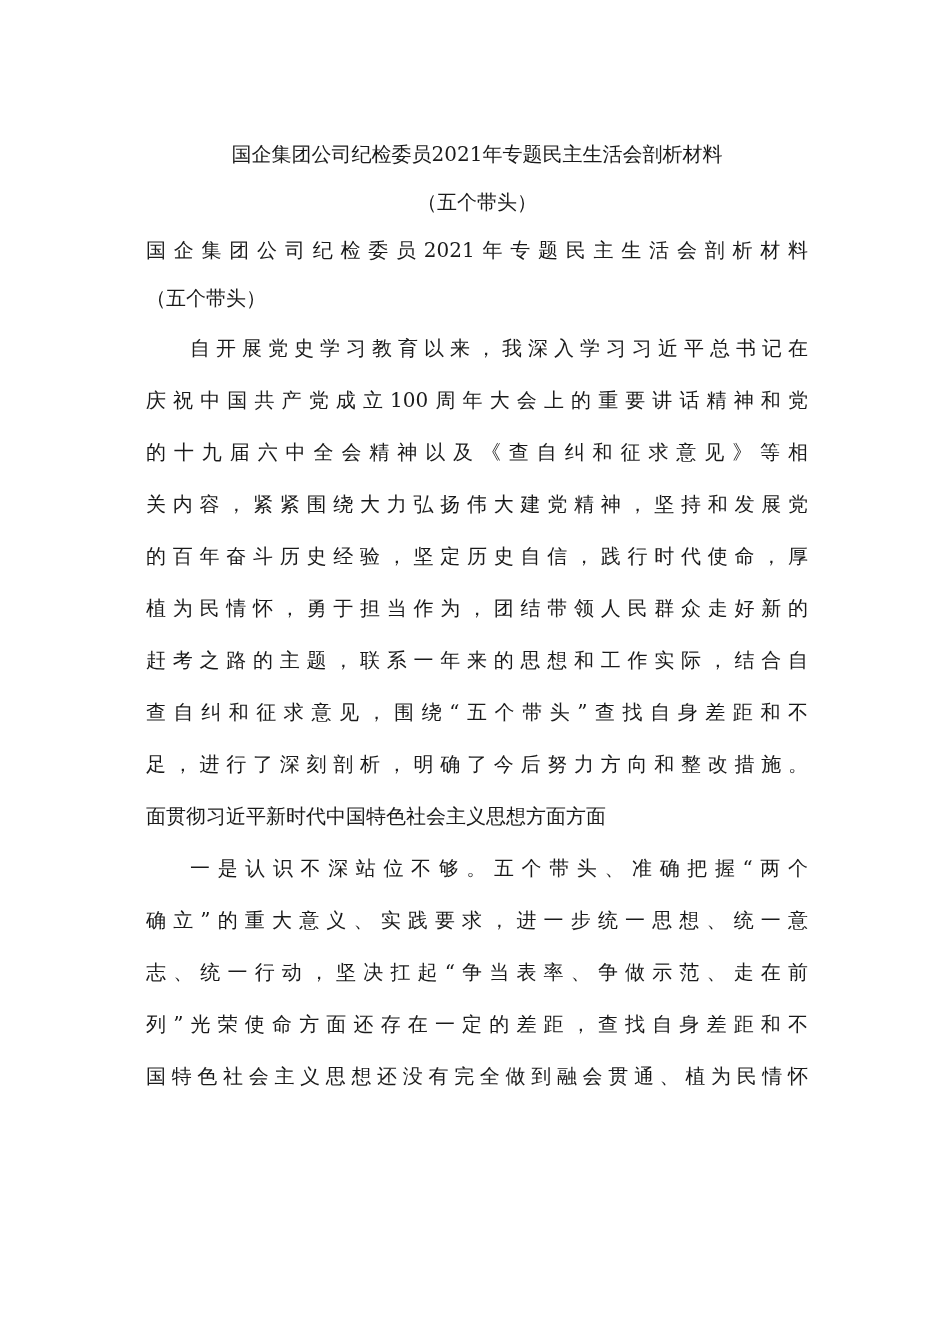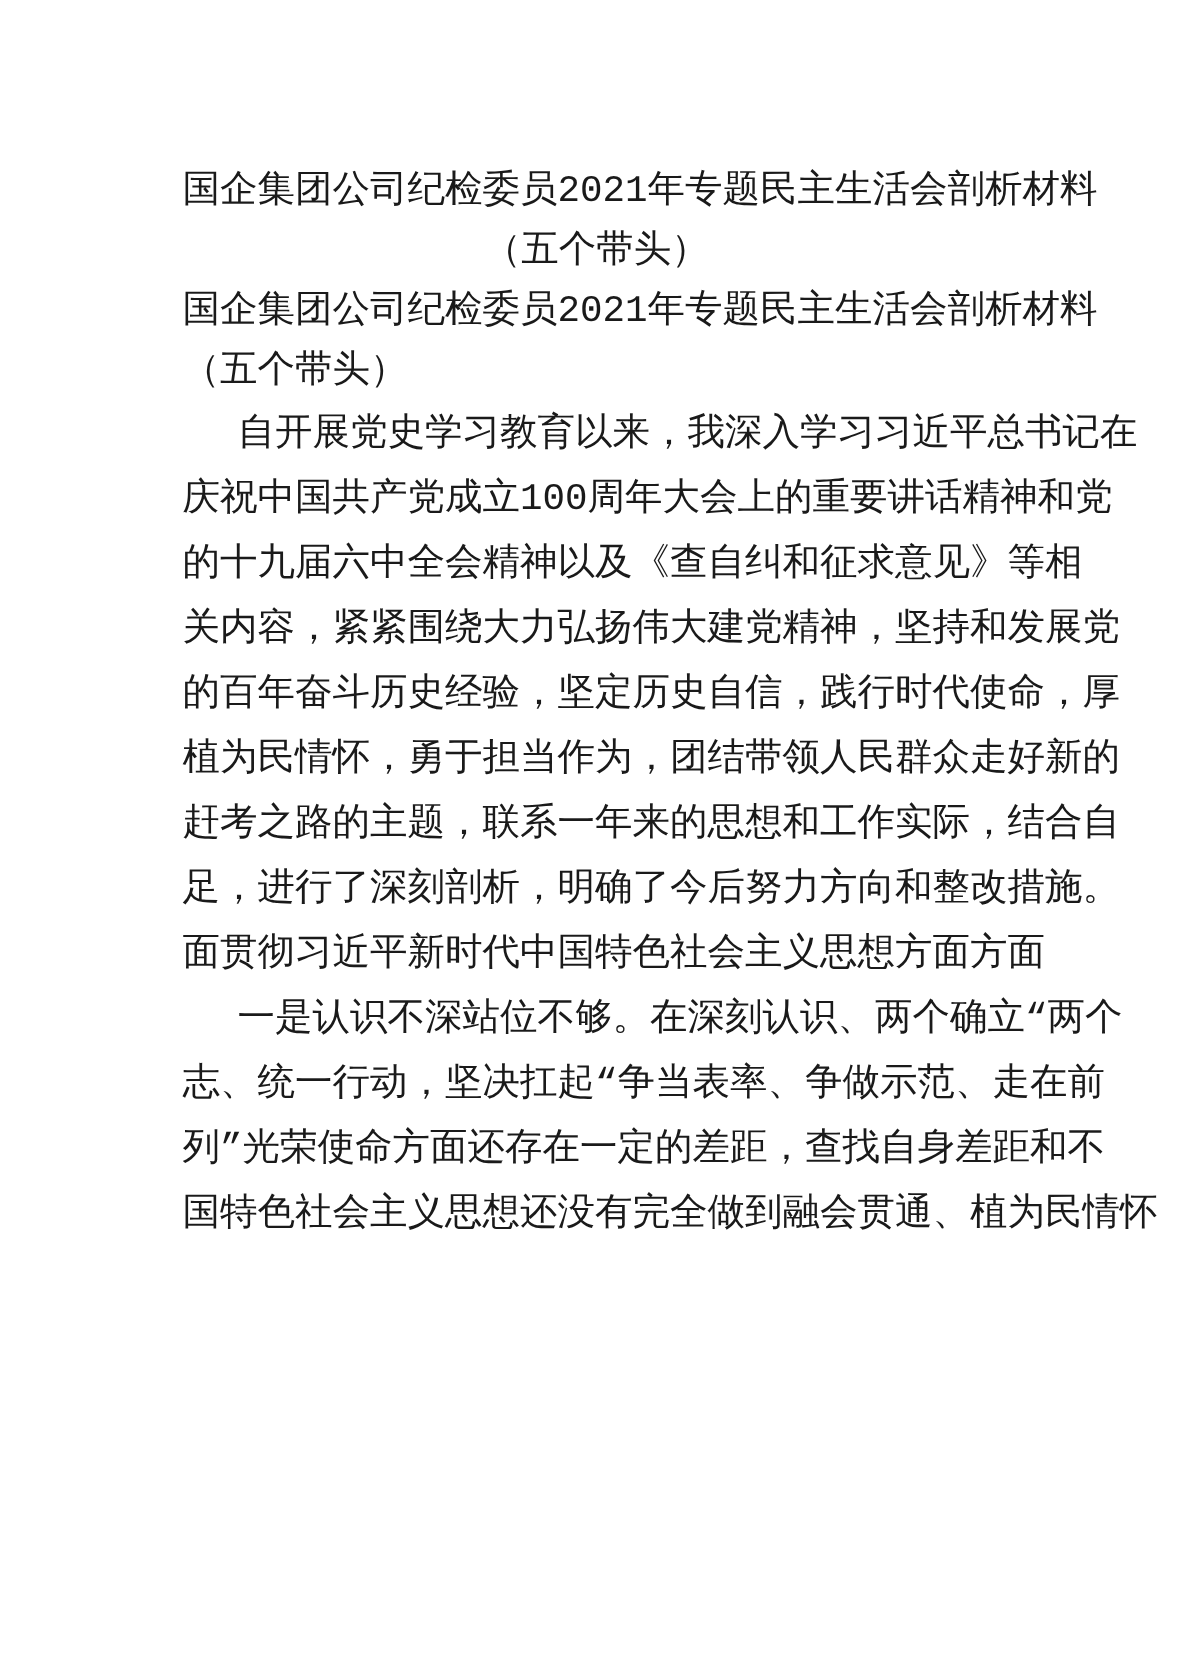--- a/index.html
+++ b/index.html
@@ -1,20 +1,20 @@
 <!DOCTYPE html>
 <html><head>
 <meta charset="utf-8">
 <style>
   html, body { margin: 0; padding: 0; background: #ffffff; }
   body { width: 950px; height: 1344px; position: relative; overflow: hidden;
          font-family: "DejaVu Serif", "Liberation Serif", serif; color: #1a1a1a; }
   .page { position: absolute; left: 146px; top: 130px; width: 662px; }
-  .line { height: 52px; line-height: 52px; font-size: 30px; white-space: nowrap;
-          text-align: justify; text-align-last: justify; letter-spacing: 0px; font-family: Liberation Mono, monospace; }
+  .line { height: 52px; line-height: 52px; font-size: 20px; white-space: nowrap;
+          text-align: justify; text-align-last: justify; letter-spacing: 0px; }
   .center { text-align: center; text-align-last: center; }
   .left { text-align-last: left; }
   .indent { padding-left: 44px; }
   .title-line { height: 48px; line-height: 48px; }
 </style>
 </head>
 <body>
 
 <div class="page">
   <div class="line center title-line">国企集团公司纪检委员2021年专题民主生活会剖析材料</div>
@@ -23,27 +23,29 @@
   <div class="line left title-line">（五个带头）</div>
 
   <div>
     <div class="line indent">自开展党史学习教育以来，我深入学习习近平总书记在</div>
     <div class="line">庆祝中国共产党成立100周年大会上的重要讲话精神和党</div>
     <div class="line">的十九届六中全会精神以及《查自纠和征求意见》等相</div>
     <div class="line">关内容，紧紧围绕大力弘扬伟大建党精神，坚持和发展党</div>
     <div class="line">的百年奋斗历史经验，坚定历史自信，践行时代使命，厚</div>
     <div class="line">植为民情怀，勇于担当作为，团结带领人民群众走好新的</div>
     <div class="line">赶考之路的主题，联系一年来的思想和工作实际，结合自</div>
+    <div class="line">查自纠和征求意见，围绕“五个带头”查找自身差距和不</div>
     <div class="line">足，进行了深刻剖析，明确了今后努力方向和整改措施。</div>
   </div>
 
 
   <div>
     <div class="line left">面贯彻习近平新时代中国特色社会主义思想方面方面</div>
   </div>
 
   <div>
-    <div class="line indent">一是认识不深站位不够。在深刻认识、两个确立“两个</div>
+    <div class="line indent">一是认识不深站位不够。五个带头、准确把握“两个</div>
+    <div class="line">确立”的重大意义、实践要求，进一步统一思想、统一意</div>
     <div class="line">志、统一行动，坚决扛起“争当表率、争做示范、走在前</div>
     <div class="line">列”光荣使命方面还存在一定的差距，查找自身差距和不</div>
     <div class="line">国特色社会主义思想还没有完全做到融会贯通、植为民情怀</div>
   </div>
 </div>
 
 </body></html>

